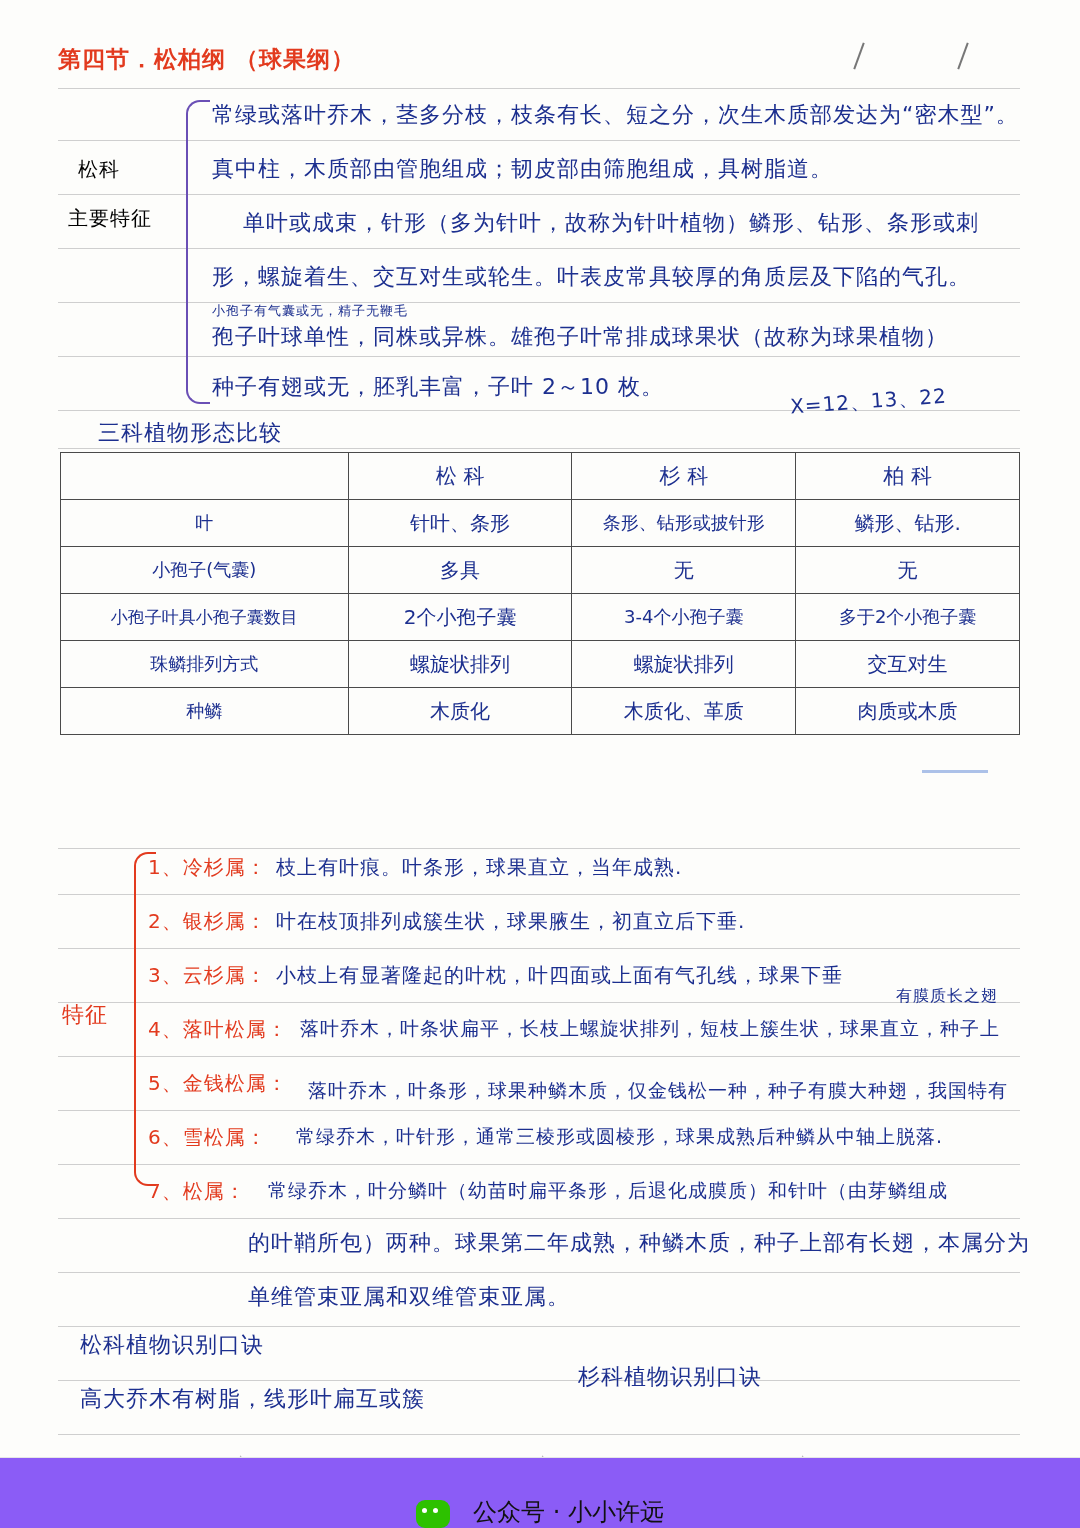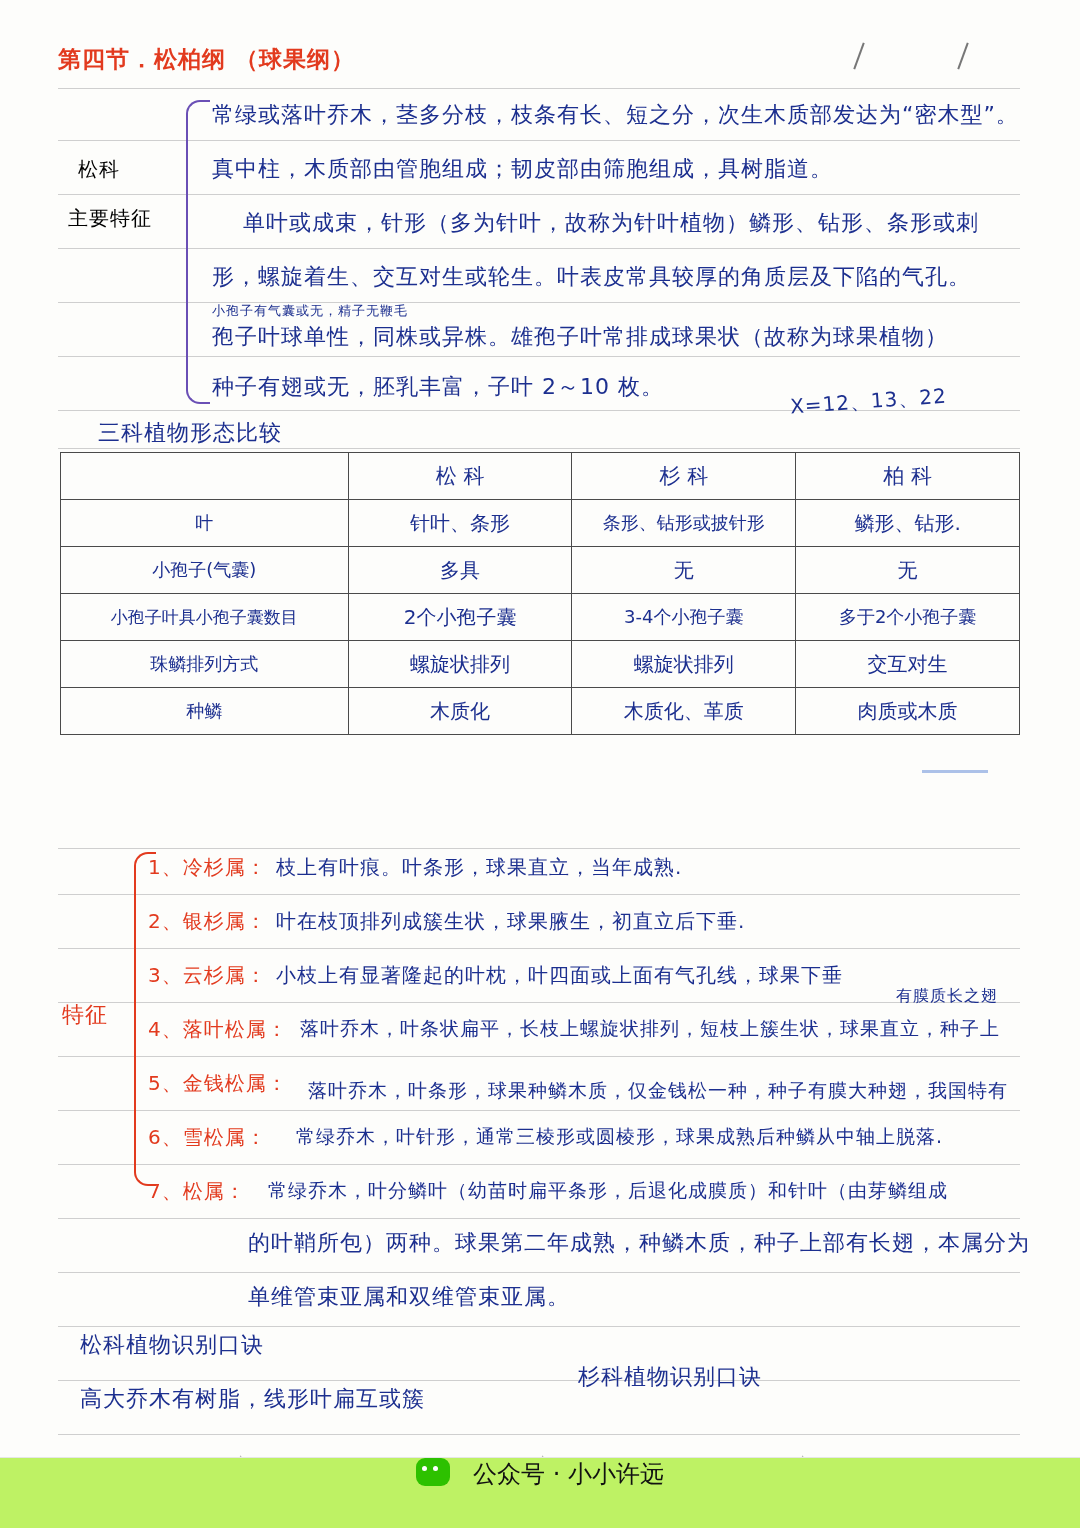--- a/index.html
+++ b/index.html
@@ -63,22 +63,22 @@
     border-top:2px solid #e23a1e;
     border-bottom:2px solid #e23a1e;
     border-radius:14px 0 0 14px;
   }
   .tick{position:absolute;width:2px;background:#777;transform:rotate(20deg);}
   .underline-blue{position:absolute;height:3px;background:#6a8fd8;opacity:.55;}
 
   
   .footer{
     position:absolute;left:0;bottom:0;width:1080px;height:70px;
-    background:#bef264;border-top:1px solid #e6e6e6;
-    display:flex;align-items:flex-start;justify-content:center;gap:23px;
+    background:#8b5cf6;border-top:1px solid #e6e6e6;
+    display:flex;align-items:flex-end;justify-content:center;gap:23px;
   }
   .wechat-icon{
     width:34px;height:28px;background:#2dc100;border-radius:9px;position:relative;
   }
   .wechat-icon:before{
     content:"";position:absolute;left:6px;top:8px;width:5px;height:5px;border-radius:50%;background:#fff;
   }
   .wechat-icon:after{
     content:"";position:absolute;left:17px;top:8px;width:5px;height:5px;border-radius:50%;background:#fff;
   }

